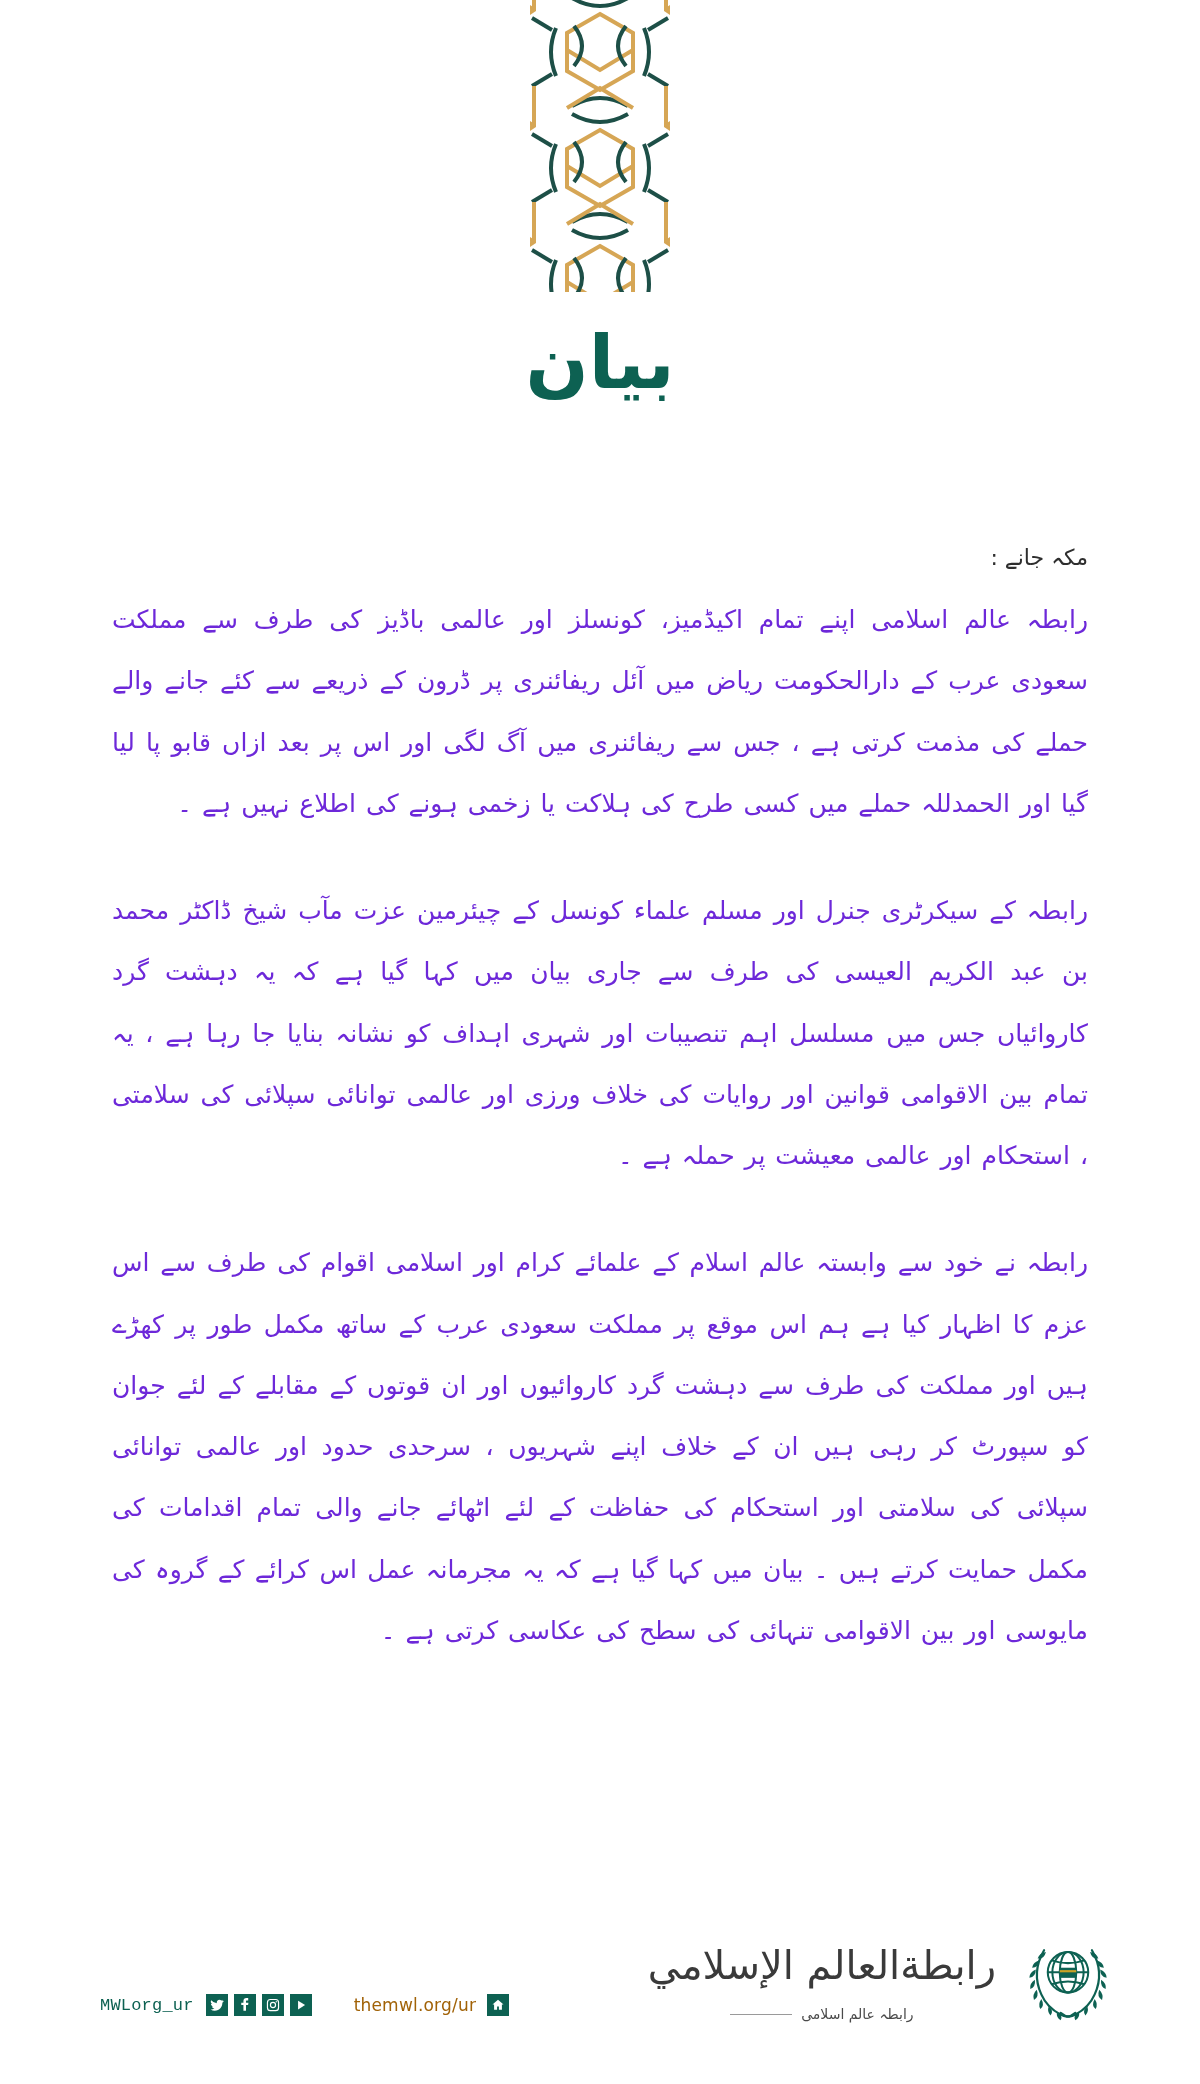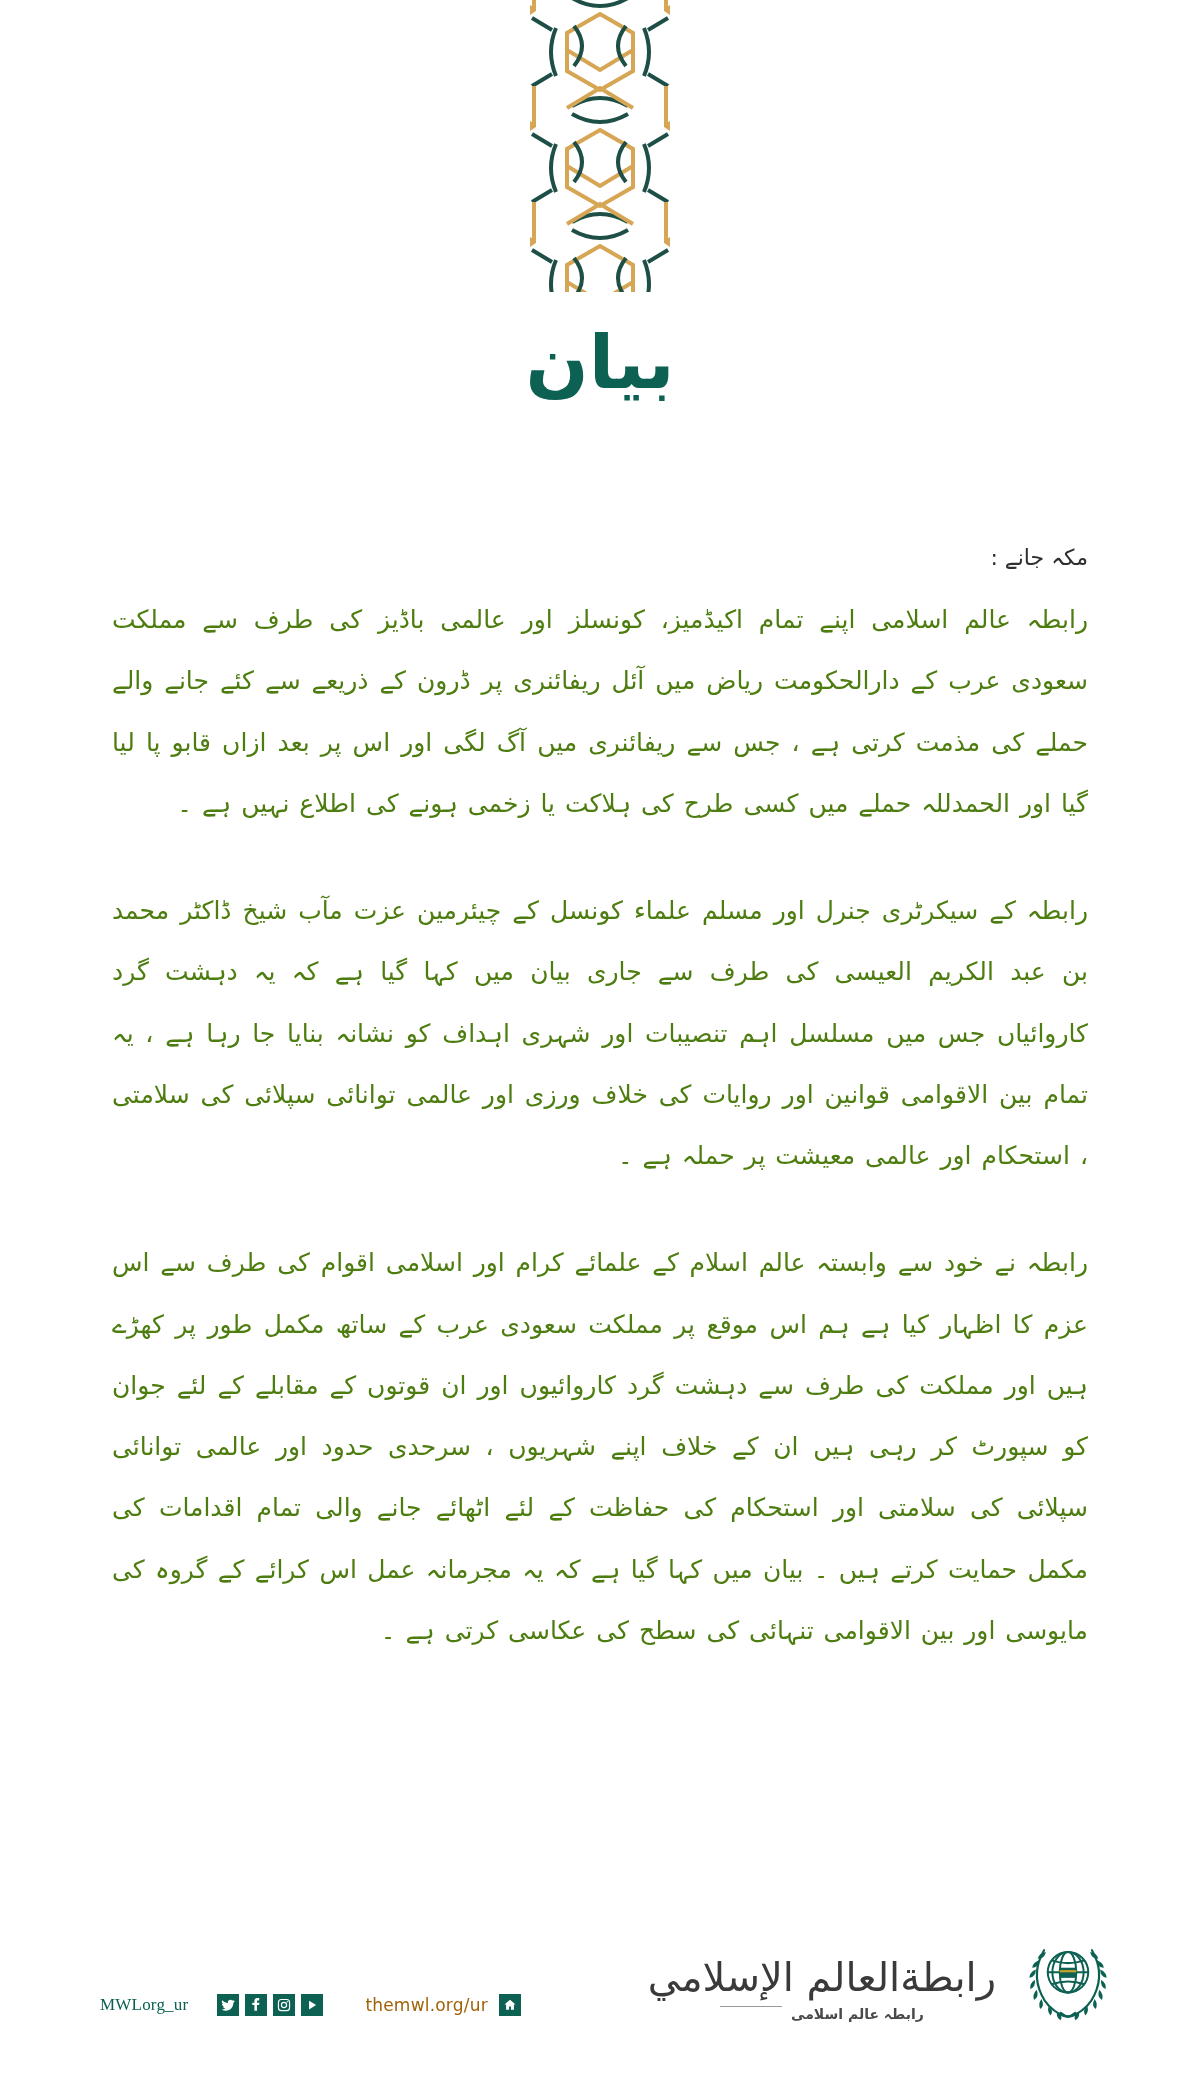--- a/index.html
+++ b/index.html
@@ -49,21 +49,21 @@
   .dateline{
     color:#2e2e2e;
     font-family:"DejaVu Sans","Liberation Sans",sans-serif;
     font-size:22px;
     line-height:1.6;
     margin:0 0 14px 0;
     text-align:right;
     letter-spacing:.5px;
   }
   .para{
-    color:#4d7c0f;
+    color:#6d28d9;
     font-family:"DejaVu Sans","Liberation Sans",sans-serif;
     font-size:25px;
     line-height:2.45;
     text-align:justify;
     text-align-last:right;
     margin:0 0 46px 0;
     word-spacing:2px;
     letter-spacing:0;
   }
   .para:last-child{margin-bottom:0;}
@@ -75,24 +75,24 @@
     height:86px;
     direction:ltr;
   }
   .footer-left{
     position:absolute;left:100px;bottom:12px;
     display:flex;align-items:center;gap:0;
     direction:ltr;
   }
   .handle{
     color:#0d6152;
-    font-family:Liberation Serif, serif;
+    font-family:Liberation Mono, monospace;
     font-size:17px;
     letter-spacing:.2px;
-    margin-right:29px;
+    margin-right:12px;
     white-space:nowrap;
   }
   .sociali{
     width:22px;height:22px;
     background:#0d6152;
     margin-right:6px;
     display:flex;align-items:center;justify-content:center;
     flex:0 0 auto;
   }
   .sociali svg{display:block;}
@@ -114,23 +114,22 @@
   .wordmark{display:flex;flex-direction:column;align-items:center;}
   .wordmark .ar-main{
     color:#3a3a3a;
     font-family:"DejaVu Sans","Liberation Sans",sans-serif;
     font-size:40px;
     direction:rtl;
     line-height:1.05;
     white-space:nowrap;
   }
   .wordmark .rule-row{
-    display:flex;gap:9px;
-    margin-top:8px;
-    font-weight:bold;
+    display:flex;align-items:center;gap:9px;
+    margin-top:20px;
   }
   .wordmark .rule{
     width:62px;height:1px;background:#9a9a9a;
   }
   .wordmark .ar-sub{
     color:#4a4a4a;
     font-family:"DejaVu Sans","Liberation Sans",sans-serif;
     font-size:14px;
     direction:rtl;
     white-space:nowrap;

